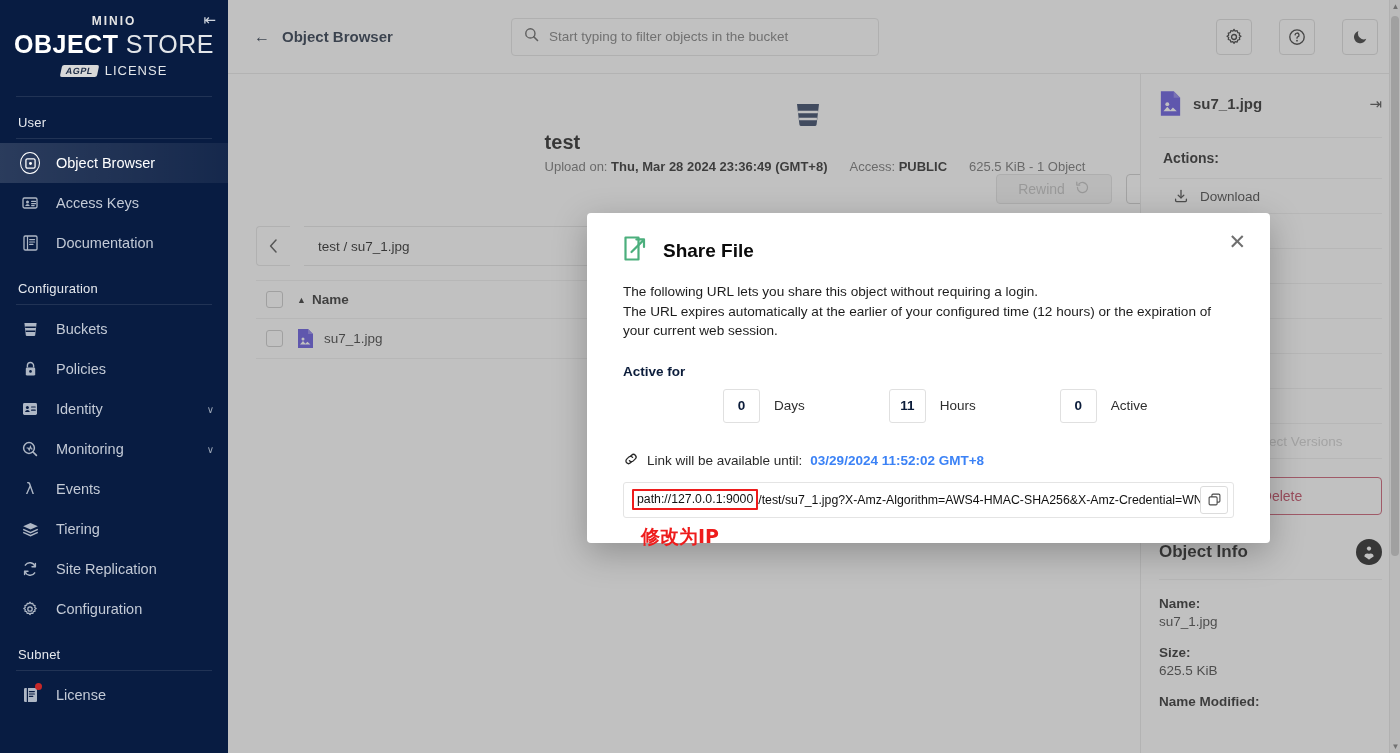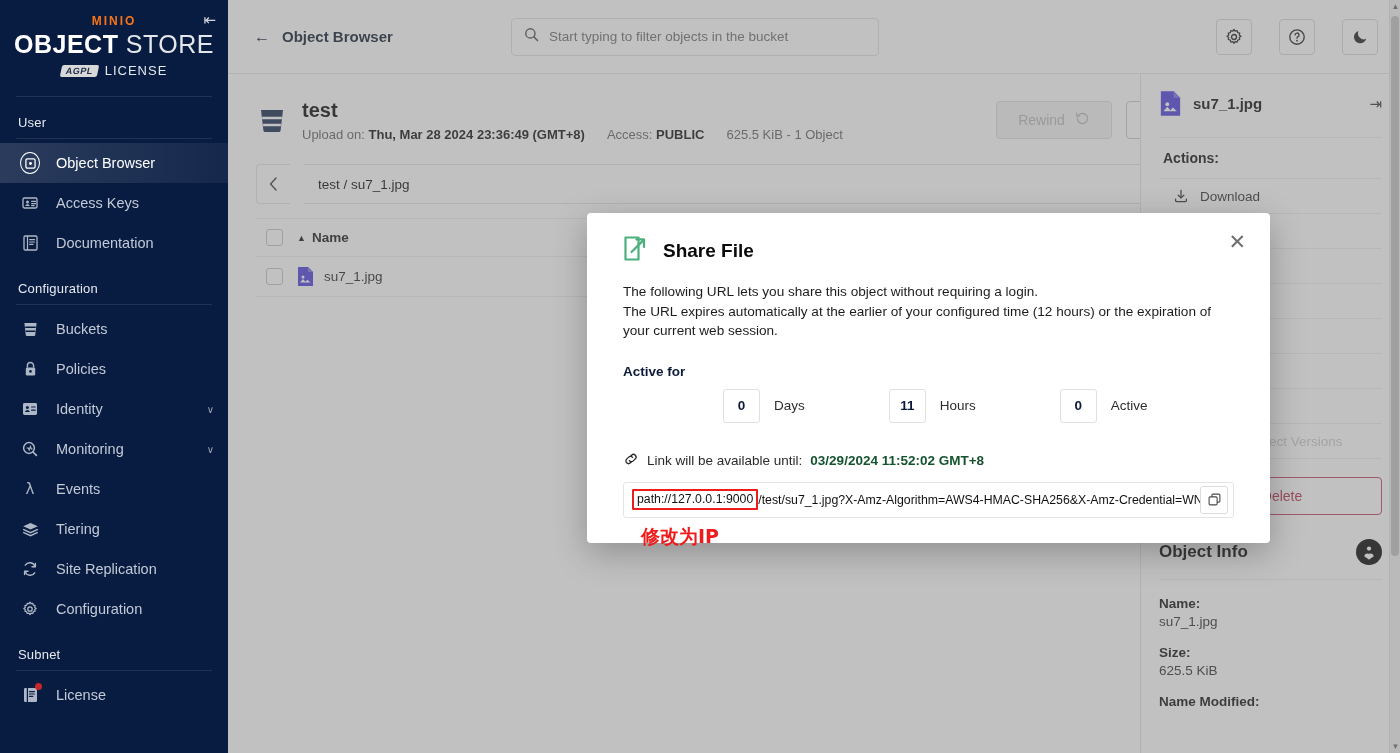--- a/index.html
+++ b/index.html
@@ -16,21 +16,21 @@
     width: 228px; height: 753px; flex: 0 0 228px;
     background: #081c42;
     color: #c9cfd9;
     position: relative;
     overflow: hidden;
   }
   .brand { padding: 14px 0 0 0; position: relative; }
   .brand-inner { text-align: center; padding: 0 14px; }
   .minio-word {
     font-size: 12px; letter-spacing: 2px; font-weight: 700;
-    color: #f97316; line-height: 14px; margin-bottom: 1px;
+    color: #e5e5e5; line-height: 14px; margin-bottom: 1px;
   }
   .brand-line2 {
     font-size: 25px; line-height: 30px; letter-spacing: .5px;
     white-space: nowrap;
   }
   .brand-line2 b { color: #ffffff; font-weight: 700; }
   .brand-line2 span { color: #e3e6ea; font-weight: 400; }
   .brand-line3 {
     display: flex; align-items: center; justify-content: center;
     gap: 7px; margin-top: 4px;
@@ -108,35 +108,35 @@
   .search-box input::placeholder { color: #6b6b6b; }
   .topbar-spacer { flex: 1; }
   .icon-btn {
     width: 36px; height: 36px; border: 1px solid #d7d7d7; border-radius: 4px;
     background: #fff; display: flex; align-items: center; justify-content: center;
     cursor: pointer; color: #1b1b1b; margin-left: 9px;
   }
 
   .content { padding: 24px 22px 0 28px; height: calc(753px - 74px); }
 
-  .bucket-head { display: flex; align-items: center; padding: 0 4px 0 0; }
+  .bucket-head { display: flex; align-items: center; padding: 0 4px 0 0; flex-direction: column; }
   .bucket-ico { width: 32px; height: 32px; margin-right: 14px; flex: 0 0 32px; }
   .bucket-texts { flex: 0 1 auto; }
   .bucket-title { font-size: 20px; font-weight: 700; color: #000; line-height: 24px; }
   .bucket-sub {
     font-size: 13px; color: #5b5b5b; margin-top: 5px;
     display: flex; align-items: baseline; gap: 0;
     white-space: nowrap;
   }
   .bucket-sub b { color: #0b0b0b; font-weight: 700; }
   .bucket-sub .lbl { color: #5e5e5e; }
   .gap-lg { display: inline-block; width: 22px; }
   .head-actions { margin-left: auto; display: flex; align-items: center; gap: 14px; }
   .btn {
-    height: 38px; border-radius: 4px; display: flex; align-items: center;
+    height: 30px; border-radius: 4px; display: flex; align-items: center;
     justify-content: center; gap: 10px; font-size: 14px; cursor: pointer;
     padding: 0 18px; font-family: inherit; white-space: nowrap;
   }
   .btn-ghost-disabled {
     border: 1px solid #dcdcdc; background: #f3f3f3; color: #b6b6b6; cursor: default;
     width: 116px;
   }
   .btn-outline { border: 1px solid #c7c7c7; background: #fff; color: #0d0d0d; width: 122px; }
   .btn-primary { background: #07193b; color: #fff; border: 1px solid #07193b; width: 112px; }
 
@@ -259,21 +259,21 @@
     display: flex; align-items: center; justify-content: center;
     font-size: 13.5px; font-weight: 700; color: #0b1c3a; background: #fff;
   }
   .tlabel { font-size: 13.5px; color: #2e2e2e; }
   .sp1 { width: 100px; }
   .sp2 { width: 84px; }
   .linkrow {
     margin-top: 28px; display: flex; align-items: center; gap: 8px;
     font-size: 13.5px; color: #2a2a2a;
   }
-  .linkrow b { color: #14532d; font-weight: 700; font-size: 13.5px; }
+  .linkrow b { color: #3b82f6; font-weight: 700; font-size: 13.5px; }
   .urlbox {
     margin-top: 12px; height: 36px; border: 1px solid #e4e4e4; border-radius: 3px;
     display: flex; align-items: center; padding: 0 5px 0 8px; overflow: hidden;
   }
   .url-text {
     flex: 1; font-size: 12.3px; color: #111; white-space: nowrap; overflow: hidden;
     display: flex; align-items: center; min-width: 0;
   }
   .url-host {
     border: 2px solid #ee1c1c; padding: 1px 3px; border-radius: 1px;

